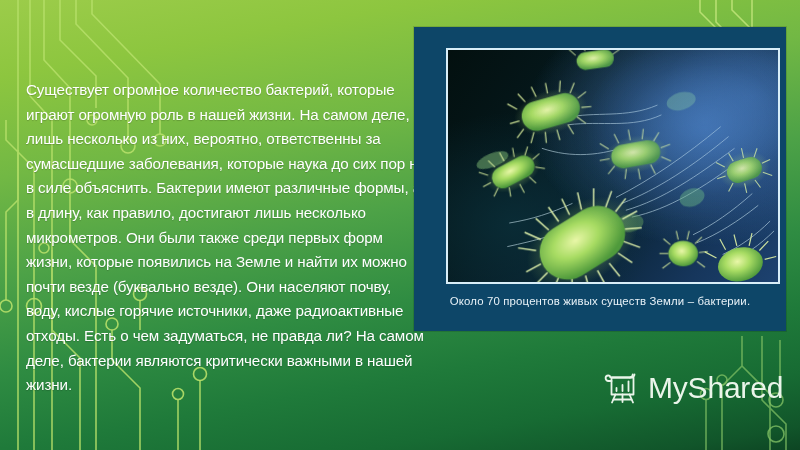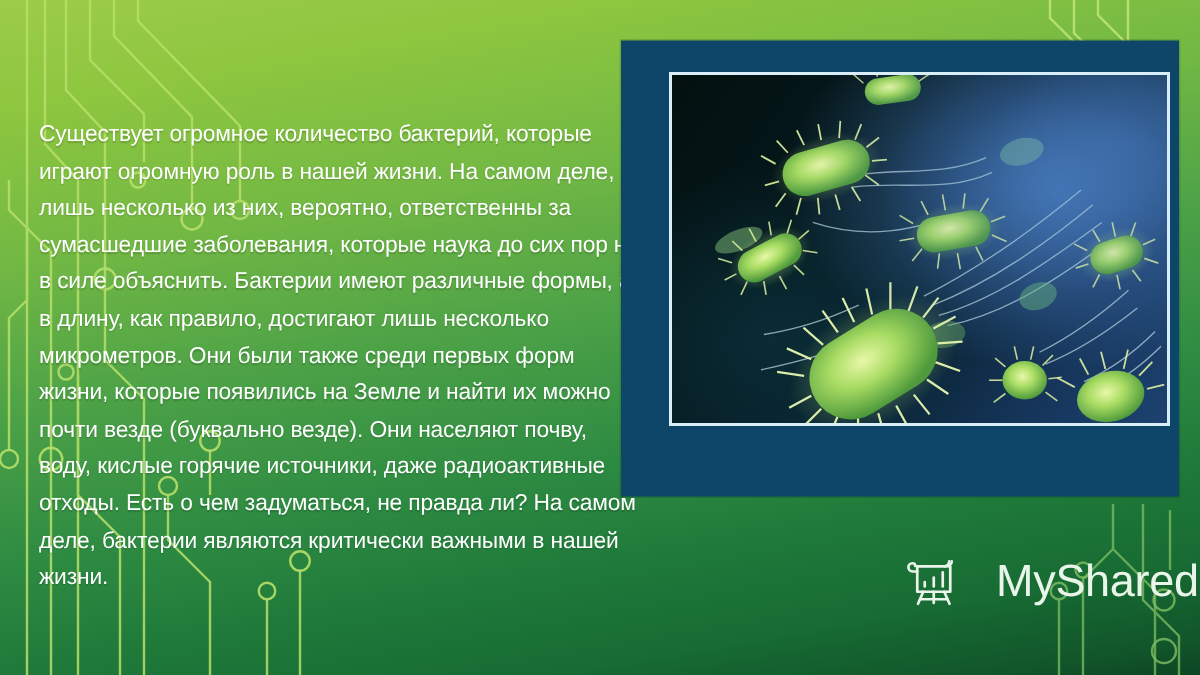--- a/index.html
+++ b/index.html
@@ -101,21 +101,21 @@
     letter-spacing: 0.15px;
   }
 
   
   #logo {
     position: absolute;
     left: 603px;
     top: 371px;
     display: flex;
     align-items: center;
-    gap: 25px;
+    gap: 9px;
   }
   #logo-mark { display: block; }
   #logo-text {
     color: #eaf5ea;
     font-size: 30px;
     font-weight: 400;
     letter-spacing: -0.2px;
     line-height: 1;
   }
 </style>
@@ -370,20 +370,21 @@
                 <path d="M25 1 L37 1"></path>
             </g>
             <ellipse cx="0" cy="0" rx="23" ry="17" fill="url(#bgrad)"></ellipse>
           </g>
 
           <rect x="0" y="0" width="334" height="236" fill="url(#haze)" opacity="0.5"></rect>
         </svg>
       </div>
     </div>
 
+    <div id="caption">Около 70 процентов живых существ Земли – бактерии.</div>
   </div>
 
   <div id="logo">
     <svg id="logo-mark" width="36" height="34" viewBox="0 0 36 34" aria-hidden="true">
       <g fill="none" stroke="#eaf5ea" stroke-width="1.8" stroke-linejoin="round" stroke-linecap="round">
 
         <rect x="8.5" y="6.5" width="22" height="17"></rect>
 
         <path d="M8.5 6.5 L27 6.5 C30 6.5 31.5 4.8 31.5 3.3"></path>
         <path d="M27 6.5 C29 6 29.8 4.6 29.8 3.3"></path>

